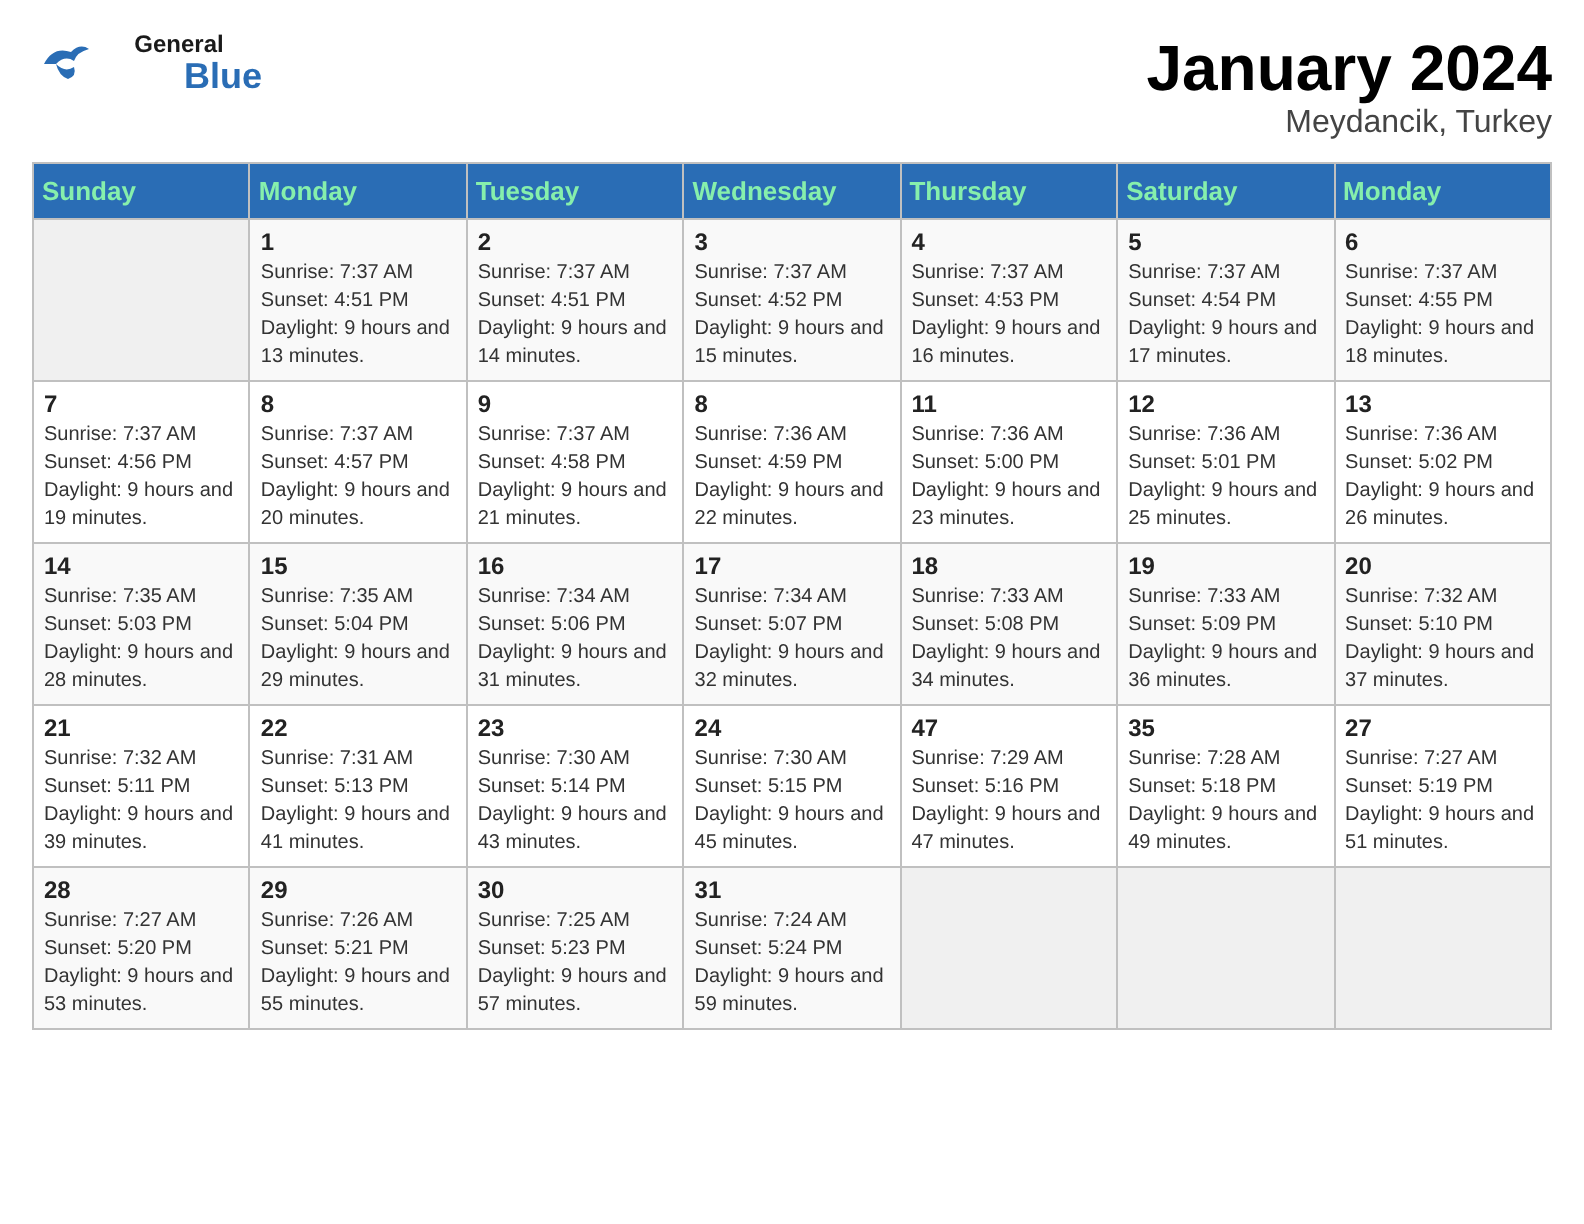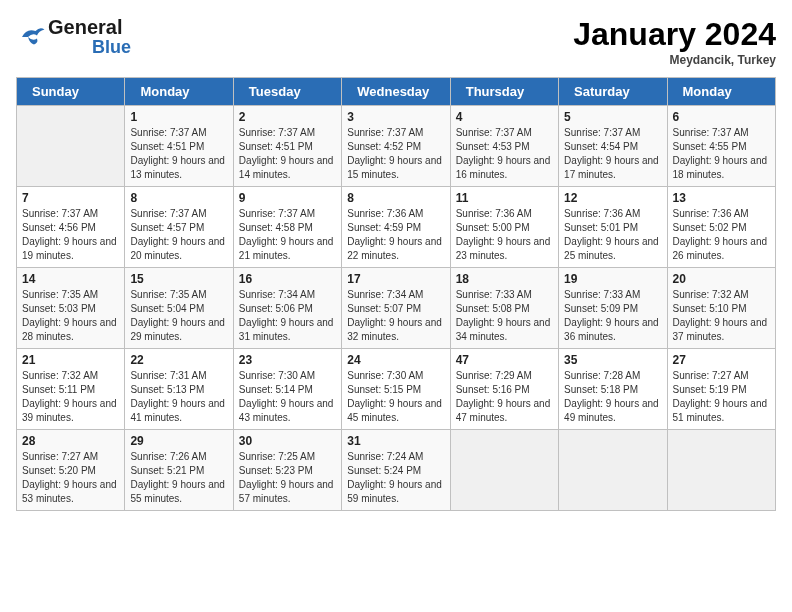--- a/index.html
+++ b/index.html
@@ -23,34 +23,33 @@
     }
     .title-area {
       text-align: right;
     }
     .month-title {
       font-size: 32px;
       font-weight: bold;
       color: #000000;
     }
     .location-title {
-      font-size: 12px;
+      font-size: 16px;
       color: #444;
-      font-weight: bold;
     }
     table {
       width: 100%;
       border-collapse: collapse;
       table-layout: fixed;
     }
     th {
       background-color: #2a6db5;
-      color: #ffffff;
+      color: #86efac;
       font-size: 13px;
-      padding: 6px 15px;
+      padding: 6px 4px;
       text-align: left;
       border: 1px solid #c0c0c0;
       margin-top: 40px;
     }
     td {
       border: 1px solid #c0c0c0;
       vertical-align: top;
       padding: 4px 5px;
       font-size: 10.5px;
       color: #222;
@@ -96,21 +95,21 @@
 <body>
 
 <div class="header-area">
   <div class="logo">
     <div class="logo-row">
       <svg class="logo-bird" viewBox="0 0 40 36" xmlns="http://www.w3.org/2000/svg">
         <path d="M8 18 Q14 6 26 10 Q32 4 38 8 Q30 10 28 16 Q22 12 16 18 Z" fill="#2a6db5"></path>
         <path d="M16 18 Q22 24 28 20 Q30 26 24 28 Q18 26 16 18 Z" fill="#2a6db5"></path>
       </svg>
       <div class="logo-text-group">
-        <span style="font-size:20px;font-weight:bold;color:#1a1a1a;">General</span>
+        <span style="font-size:12px;font-weight:bold;color:#1a1a1a;text-align:center;">General</span>
         <span style="font-size:18px;font-weight:bold;color:#2a6db5;margin-left:44px;">Blue</span>
       </div>
     </div>
   </div>
   <div class="title-area">
     <div class="month-title">January 2024</div>
     <div class="location-title">Meydancik, Turkey</div>
   </div>
 </div>
 

